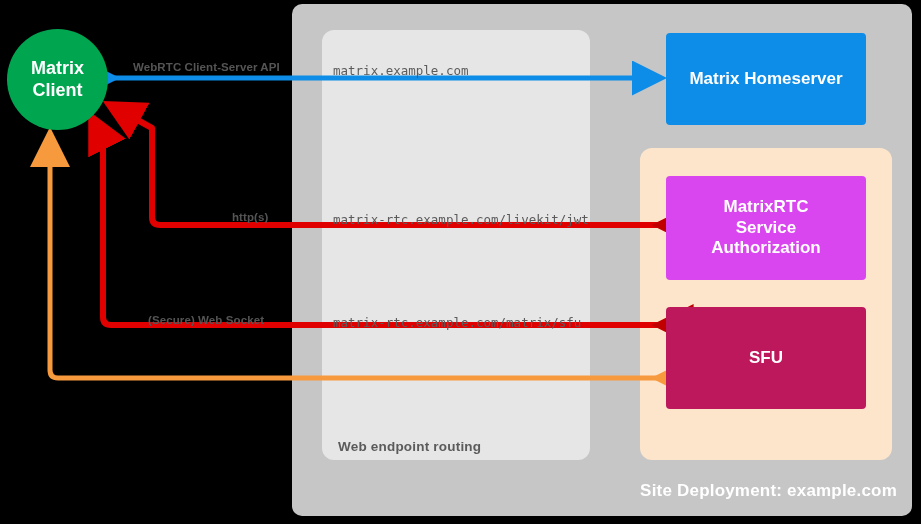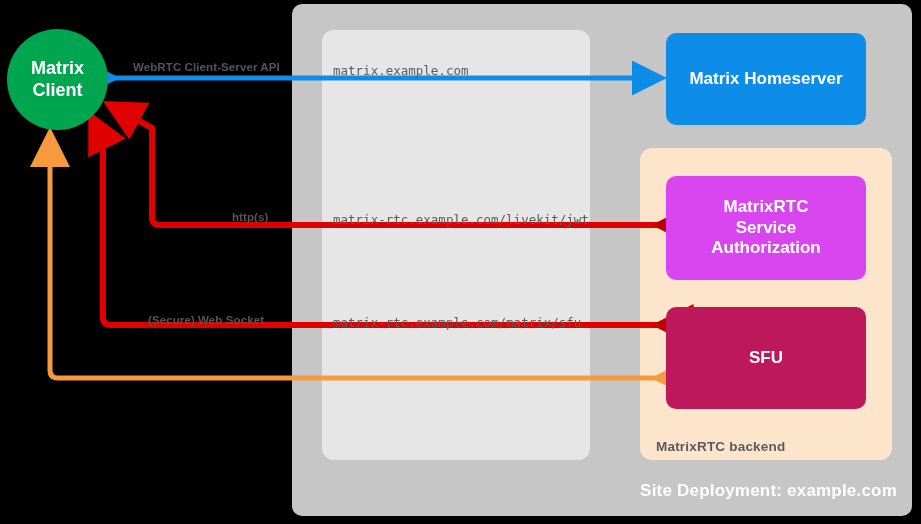--- a/index.html
+++ b/index.html
@@ -82,21 +82,21 @@
     justify-content: center;
     color: #ffffff;
     font-weight: bold;
     font-size: 18px;
     line-height: 1.22;
     text-align: center;
   }
 
   .box {
     position: absolute;
-    border-radius: 10px;
+    border-radius: 4px;
     display: flex;
     align-items: center;
     justify-content: center;
     text-align: center;
     color: #ffffff;
     font-weight: bold;
     line-height: 1.2;
   }
   .homeserver {
     left: 666px;
@@ -227,16 +227,16 @@
   </div>
 
   <div class="edge-label lbl-csapi">WebRTC Client-Server API</div>
   <div class="edge-label lbl-https">http(s)</div>
   <div class="edge-label lbl-ws">(Secure) Web Socket</div>
 
   <div class="url-label url-hs">matrix.example.com</div>
   <div class="url-label url-jwt">matrix-rtc.example.com/livekit/jwt</div>
   <div class="url-label url-sfu">matrix-rtc.example.com/matrix/sfu</div>
 
-  <div class="panel-label label-backend">MatrixRTC backend</div>
+  <div class="panel-label label-routing">Web endpoint routing</div>
   <div class="site-label">Site Deployment: example.com</div>
 
 </div>
 
 </body></html>

